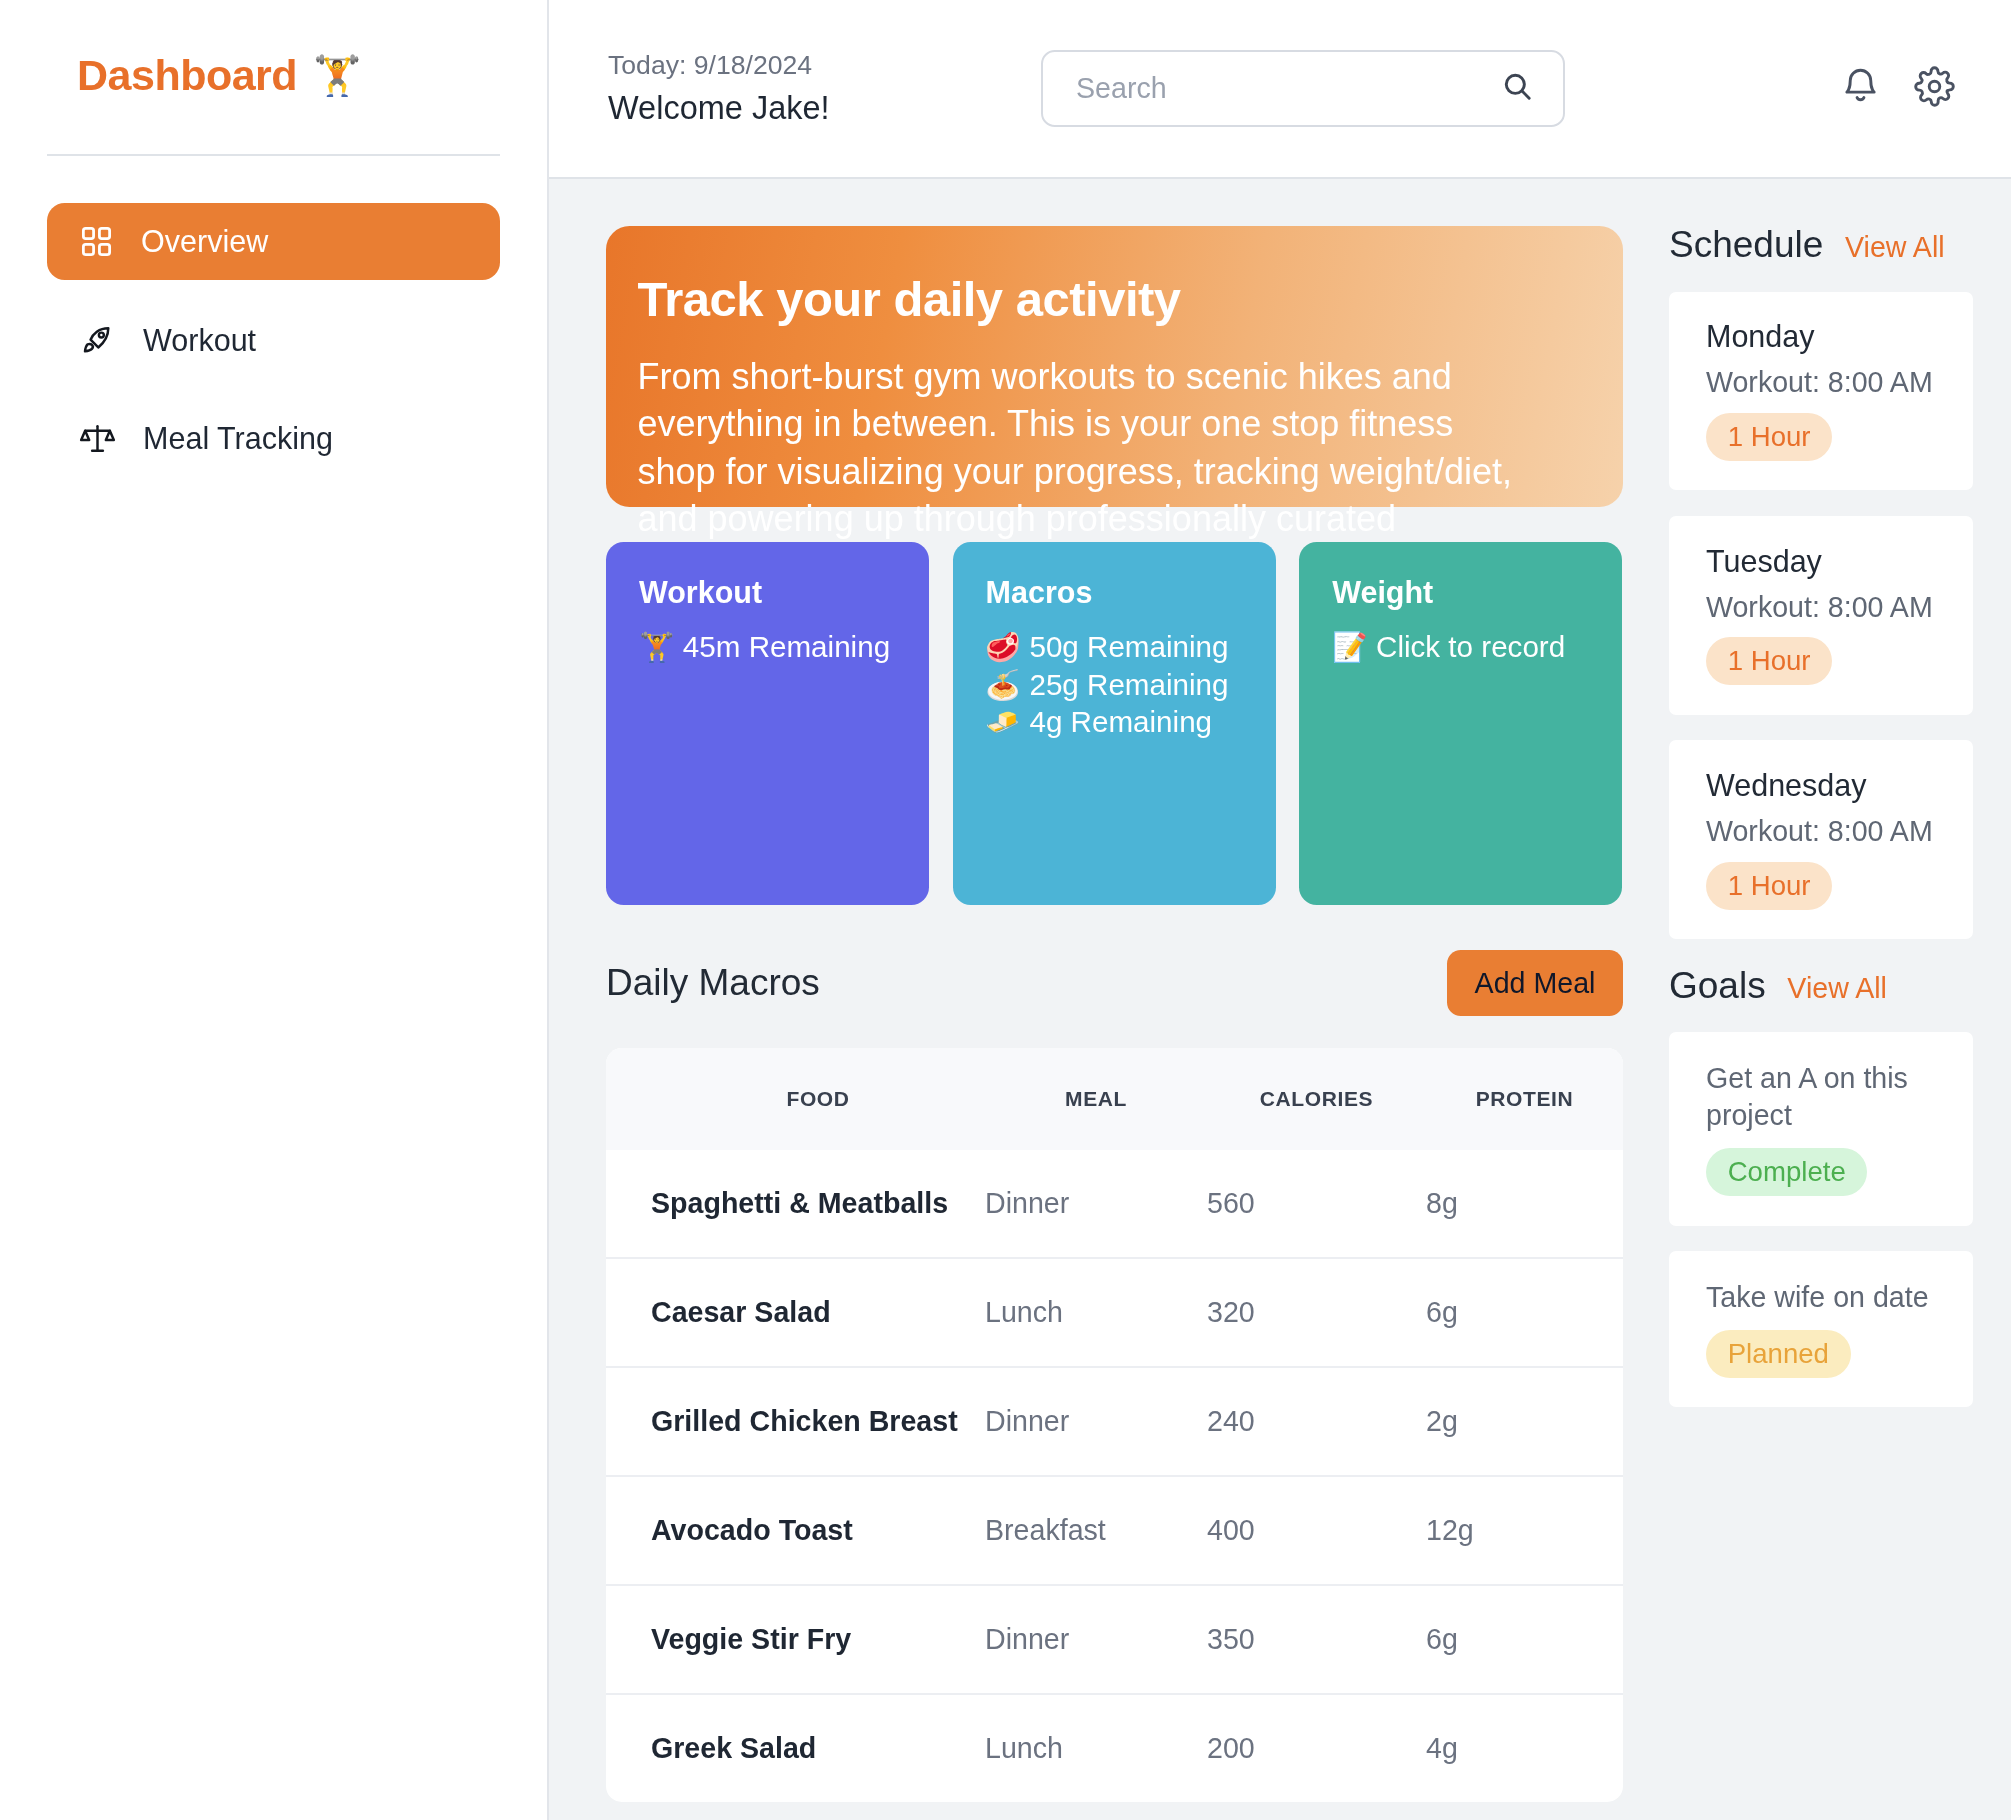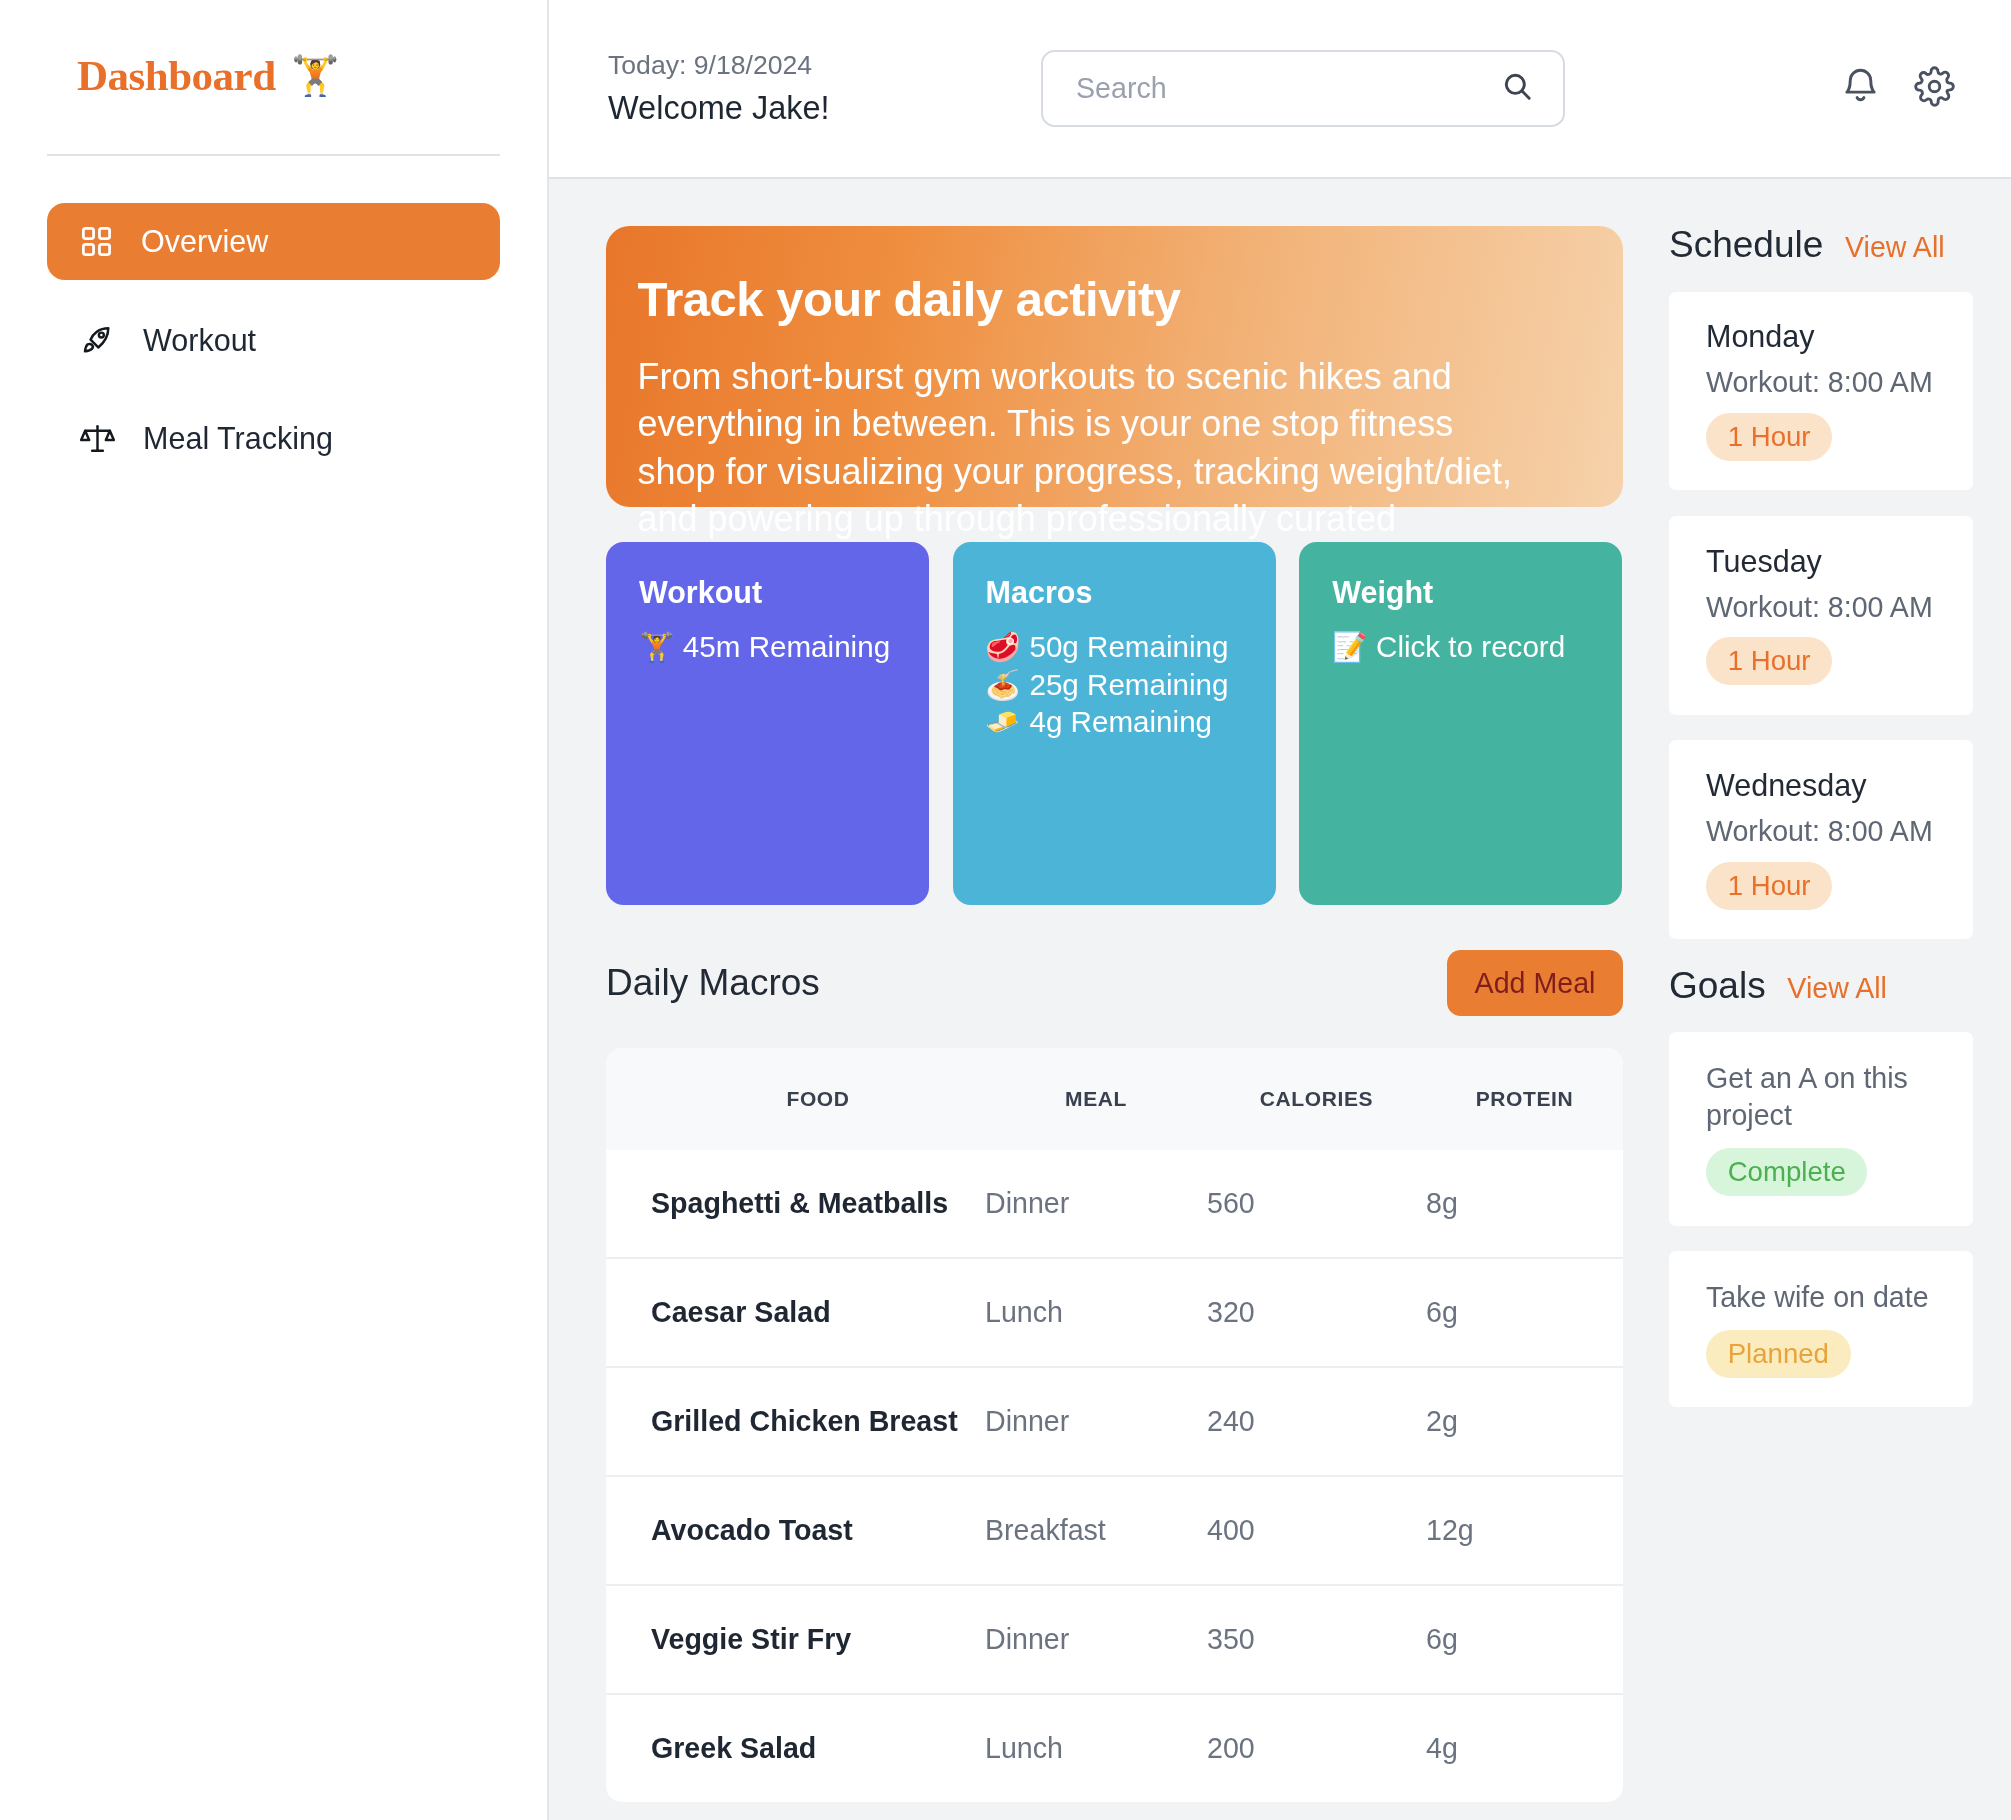--- a/index.html
+++ b/index.html
@@ -32,21 +32,20 @@
     padding: 51px 0 0 77px;
     display: flex;
     align-items: center;
     gap: 15.8px;
   }
   .brand-title {
     font-size: 43px;
     font-weight: 700;
     color: #e8702a;
     letter-spacing: -0.5px;
-    font-family: Liberation Serif, serif;
   }
   .brand-emoji { font-size: 39px; line-height: 1; }
 
   .brand-divider {
     margin: 54px 47px 0 47px;
     height: 2px;
     background: #dfe3e8;
   }
 
   .nav { margin-top: 47px; padding: 0 47px; }
@@ -202,21 +201,21 @@
     margin-top: 45px;
     width: 1017px;
   }
   .macros-title {
     font-size: 37px;
     color: #222a35;
   }
   .macros-head-spacer { flex: 1; }
   .add-meal-btn {
     background: #e97e33;
-    color: #7f1d1d;
+    color: #0f172a;
     border: none;
     border-radius: 13.8px;
     font-size: 28.6px;
     font-family: "Liberation Sans", sans-serif;
     padding: 0 27.6px;
     height: 66px;
     cursor: pointer;
   }
 
   .table-card {

